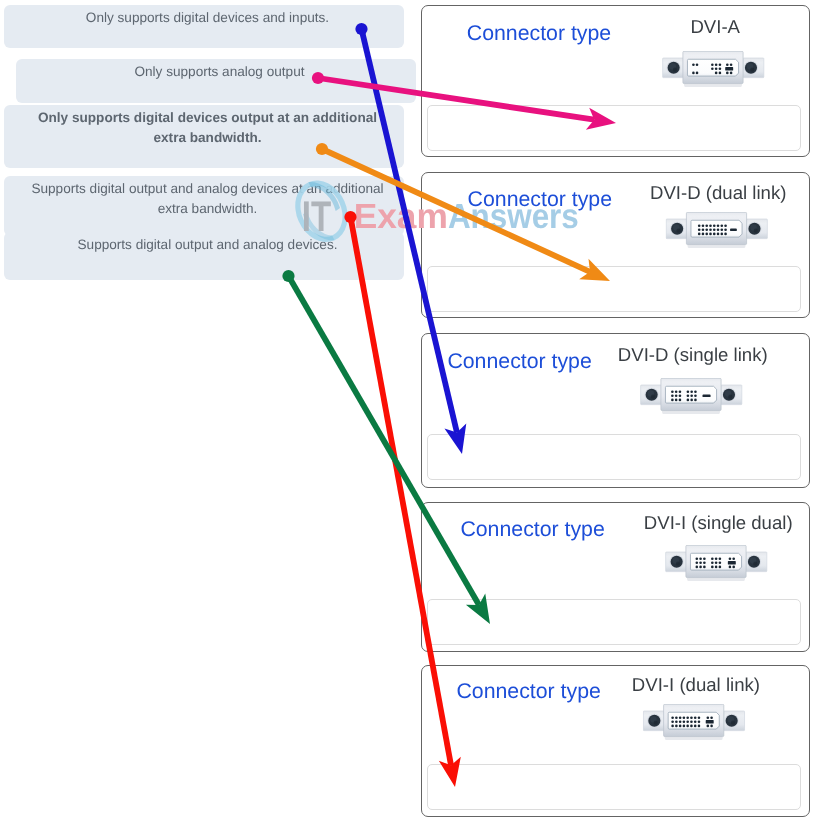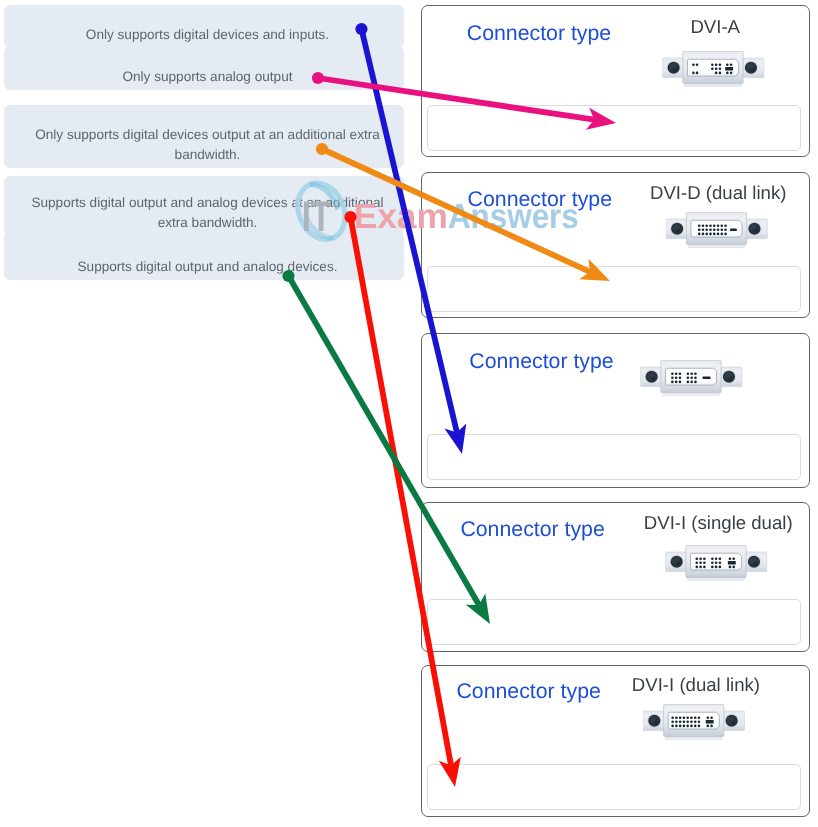--- a/index.html
+++ b/index.html
@@ -3,21 +3,21 @@
 <meta charset="utf-8">
 <style>
   html,body{margin:0;padding:0;}
   body{width:818px;height:827px;background:#ffffff;font-family:"Liberation Sans",sans-serif;
        overflow:hidden;position:relative;
        -webkit-font-smoothing:antialiased;text-rendering:geometricPrecision;}
   .stage{position:absolute;left:0;top:0;width:818px;height:827px;}
 
   
   .opt{position:absolute;left:4px;width:400px;background:#e5ebf2;border-radius:6px;
-       display:flex;align-items:flex-end;justify-content:center;box-sizing:border-box;
+       display:flex;align-items:flex-start;justify-content:center;box-sizing:border-box;
        padding:3px 16px 3px 23px;}
   .opt .txt{color:#5d6670;font-size:13.6px;line-height:20px;text-align:center;}
 
   
   .card{position:absolute;left:421px;width:389px;box-sizing:border-box;
         border:1px solid #646464;border-radius:7px;background:#fff;}
   .card-head{position:absolute;left:0;right:0;top:var(--hy,14px);display:flex;
              align-items:flex-start;justify-content:center;gap:var(--hg,32px);
              transform:translateX(var(--hx,0px));}
   .ct-label{color:#1d4ed8;font-size:21.3px;white-space:nowrap;line-height:1;padding-top:5px;}
@@ -34,24 +34,24 @@
   .arrows{position:absolute;left:0;top:0;width:818px;height:827px;pointer-events:none;}
 </style>
 </head>
 <body>
 
 <div class="stage">
   <div id="options-column">
       <div class="opt" style="top: 5px; height: 43px;">
         <span class="txt">Only supports digital devices and inputs.</span>
       </div>
-      <div class="opt" style="top: 46px; height: 44px;">
+      <div class="opt" style="top: 59px; height: 44px; margin-left: 12px;">
         <span class="txt">Only supports analog output</span>
       </div>
-      <div class="opt" style="top: 105px; height: 63px;">
+      <div class="opt" style="top: 105px; height: 63px; font-weight: bold;">
         <span class="txt">Only supports digital devices output at an additional extra bandwidth.</span>
       </div>
       <div class="opt" style="top: 175.5px; height: 60px;">
         <span class="txt">Supports digital output and analog devices at an additional extra bandwidth.</span>
       </div>
       <div class="opt" style="top: 232px; height: 48px;">
         <span class="txt">Supports digital output and analog devices.</span>
       </div>
     </div>
   <div id="cards-column">
@@ -182,20 +182,21 @@
                 <rect x="68.2" y="17.5" width="7.2" height="2.6" rx=".9" fill="#1b2733"></rect>
               </svg></div>
           </div>
         </div>
         <div class="dropzone"></div>
       </div>
       <div class="card" style="top: 333px; height: 155px; --hg: 26px; --hx: -8px; --hy: 11.5px; --mt: 14px; --dz: 100px;">
         <div class="card-head">
           <div class="ct-label">Connector type</div>
           <div class="conn-block">
+            <div class="conn-name">DVI-D (single link)</div>
             <div class="conn-img"><svg width="106.0" height="37.9" viewBox="0 0 112 40" shape-rendering="geometricPrecision">
                 <defs>
                   <linearGradient id="gbdvid-single" x1="0" y1="0" x2="0" y2="1">
                     <stop offset="0" stop-color="#e6e9ee"></stop>
                     <stop offset="0.12" stop-color="#eef0f4"></stop>
                     <stop offset="0.55" stop-color="#e7eaf0"></stop>
                     <stop offset="0.82" stop-color="#d5dae2"></stop>
                     <stop offset="1" stop-color="#c5ccd6"></stop>
                   </linearGradient>
                   <linearGradient id="gfdvid-single" x1="0" y1="0" x2="0" y2="1">

